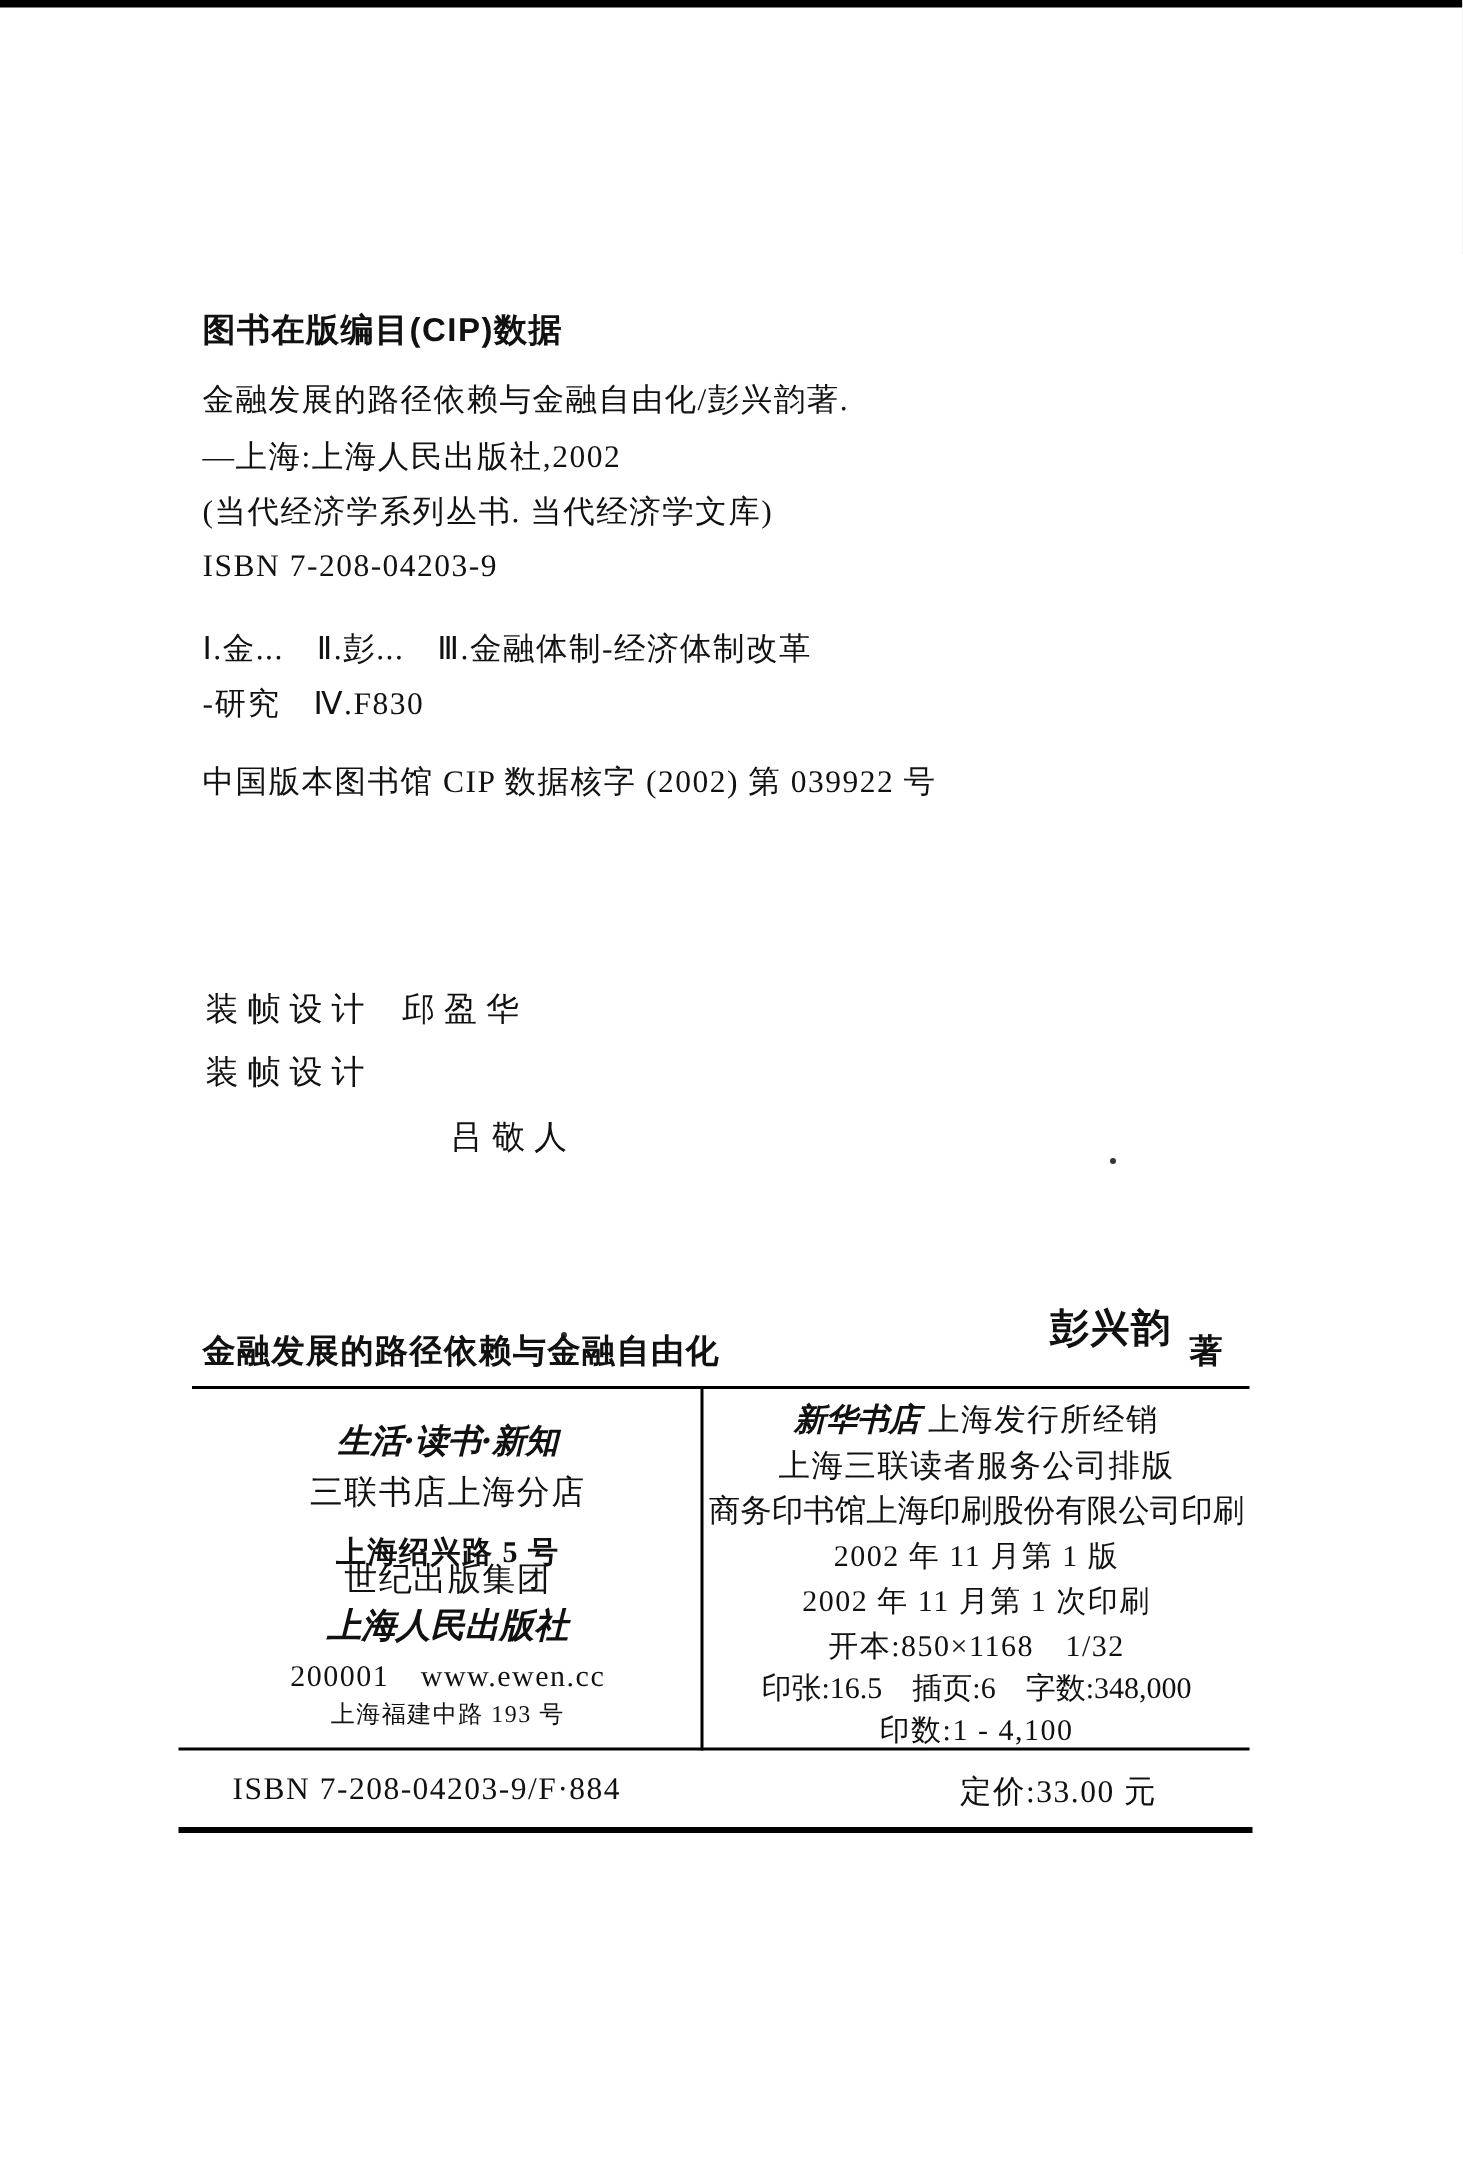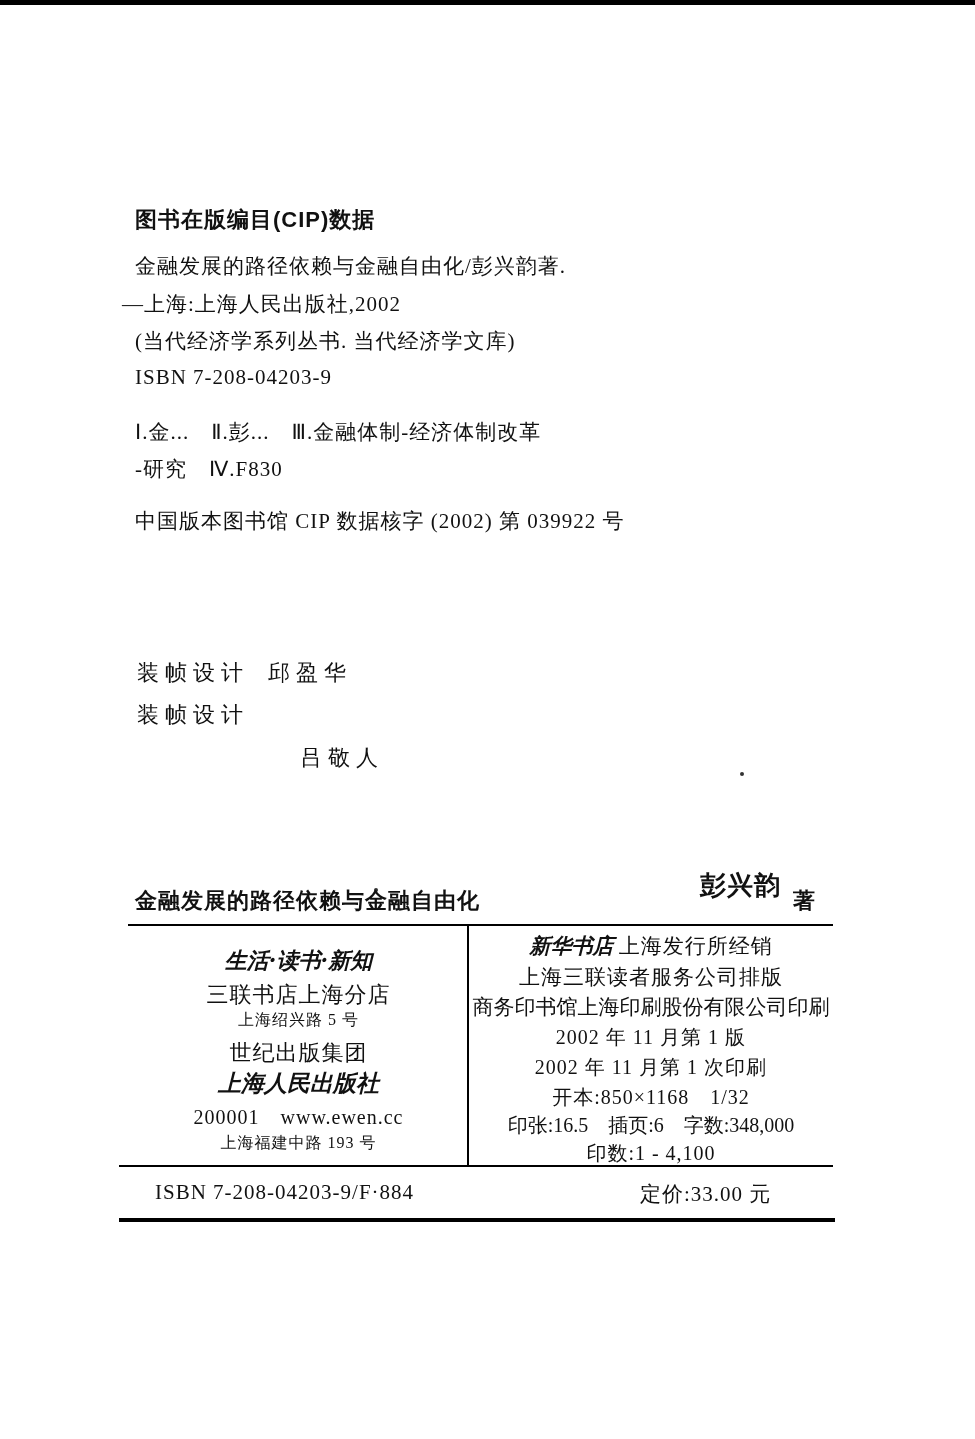--- a/index.html
+++ b/index.html
@@ -65,21 +65,21 @@
 </head>
 <body>
 
 <div class="page">
 
   <div class="scan-top-edge"></div>
 
   <div class="abs hei" style="left:135px; top:205px; font-size:22px;text-align:right;">图书在版编目(CIP)数据</div>
 
   <div class="abs song" style="left:135px; top:252px;">金融发展的路径依赖与金融自由化/彭兴韵著.</div>
-  <div class="abs song" style="left:122px; top:290px;">—上海:上海人民出版社,2002</div>
+  <div class="abs song" style="left:135px; top:290px;">—上海:上海人民出版社,2002</div>
   <div class="abs song" style="left:135px; top:327px;">(当代经济学系列丛书. 当代经济学文库)</div>
   <div class="abs song" style="left:135px; top:365px;">ISBN 7-208-04203-9</div>
 
   <div class="abs song" style="left:135px; top:418px;">Ⅰ.金...　Ⅱ.彭...　Ⅲ.金融体制-经济体制改革</div>
   <div class="abs song" style="left:135px; top:455px;">-研究　Ⅳ.F830</div>
 
   <div class="abs song" style="left:135px; top:507px;">中国版本图书馆 CIP 数据核字 (2002) 第 039922 号</div>
 
   <div class="abs kai" style="left:137px; top:658px;">装帧设计</div>
   <div class="abs kai" style="left:268px; top:658px;">邱盈华</div>
@@ -96,21 +96,21 @@
   <div class="abs hei" style="left:793px; top:886px; font-size:22px;">著</div>
 
   <div class="rule" style="left:128px; top:924px; width:705px; height:2px;"></div>
   <div class="rule" style="left:467px; top:924px; width:2px; height:243px;"></div>
   <div class="rule" style="left:119px; top:1165px; width:714px; height:2px;"></div>
   <div class="rule" style="left:119px; top:1218px; width:716px; height:4px;"></div>
 
   <div style="position:absolute; left:130px; top:924px; width:337px; height:243px;">
     <div class="cell-line script" style="top:22px; font-size:22px;font-style:italic;">生活·读书·新知</div>
     <div class="cell-line song" style="top:56px; font-size:22px;">三联书店上海分店</div>
-    <div class="cell-line song" style="top:86px; font-size:16px;">上海绍兴路 5 号</div>
+    <div class="cell-line song" style="top:97px; font-size:20px;font-weight:bold;">上海绍兴路 5 号</div>
     <div class="cell-line song" style="top:114px; font-size:22px;">世纪出版集团</div>
     <div class="cell-line script" style="top:144px; font-size:23px;">上海人民出版社</div>
     <div class="cell-line song" style="top:180px; font-size:20px;">200001　www.ewen.cc</div>
     <div class="cell-line song" style="top:209px; font-size:16px;">上海福建中路 193 号</div>
   </div>
 
   <div style="position:absolute; left:469px; top:924px; width:364px; height:243px;">
     <div class="cell-line" style="top:8px; font-size:21px;">
       <span class="script" style="font-size:21px;">新华书店</span>
       <span class="song" style="font-size:21px;">上海发行所经销</span>

